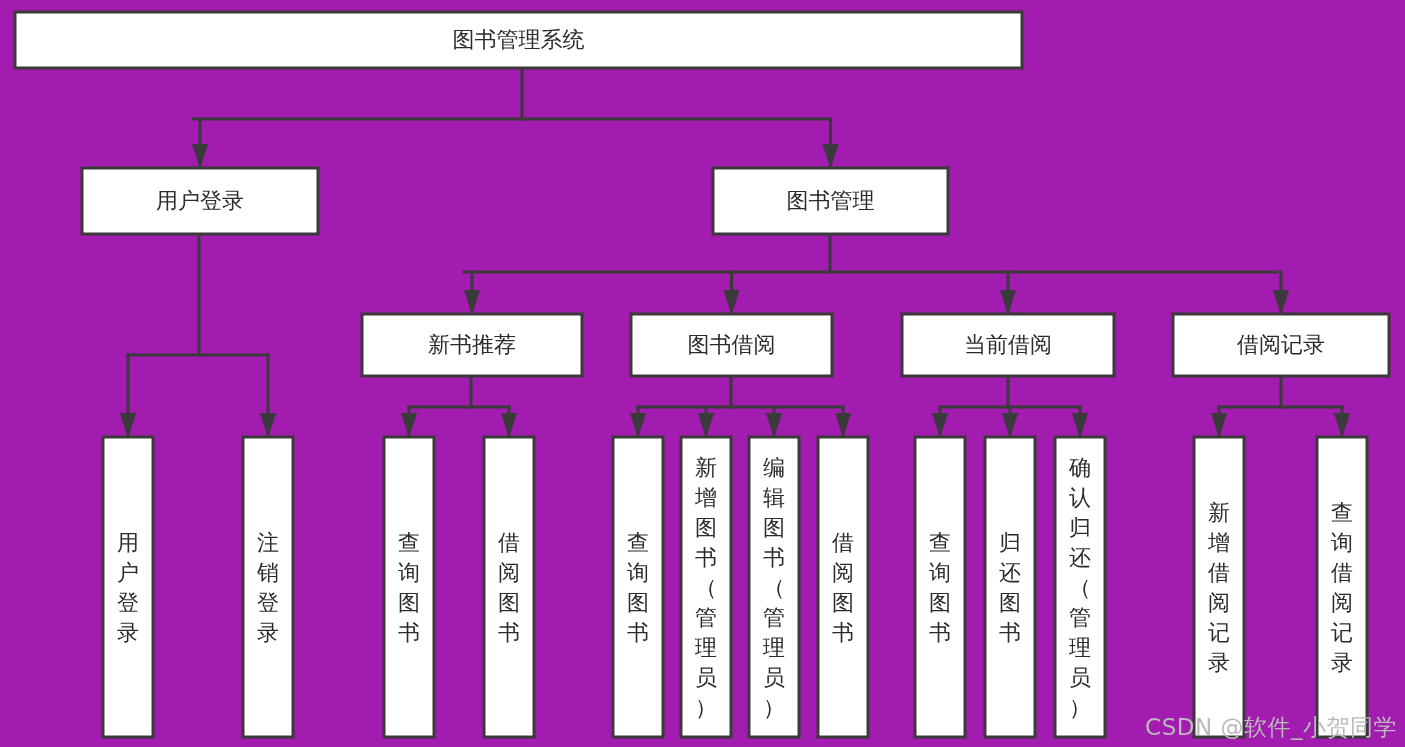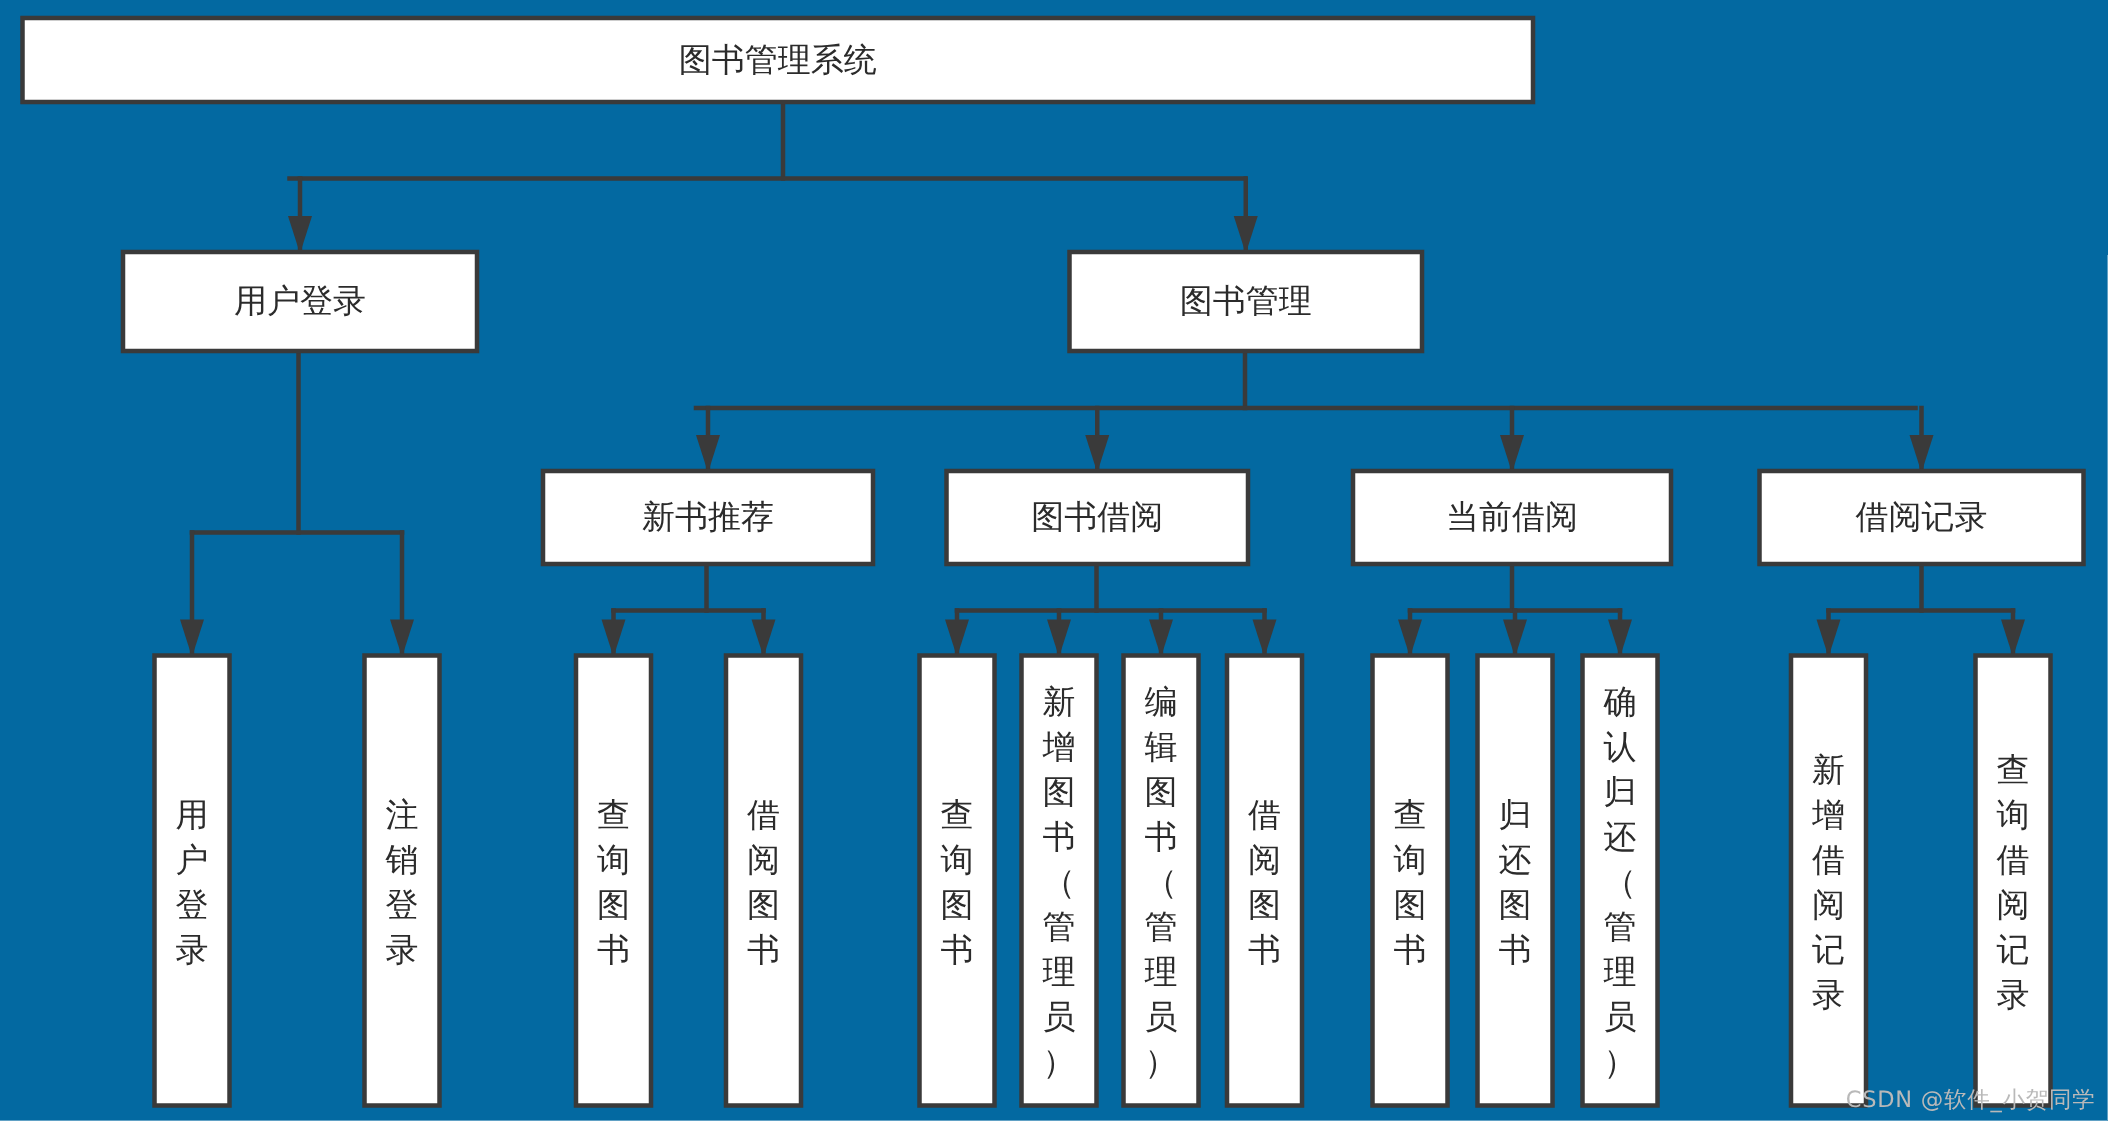--- a/index.html
+++ b/index.html
@@ -11,21 +11,21 @@
   body {
     width: 1405px;
     height: 747px;
     overflow: hidden;
     font-family: "DejaVu Sans", "Liberation Sans", sans-serif;
   }
   #diagram-root {
     position: relative;
     width: 1405px;
     height: 747px;
-    background: #0369a1;
+    background: #a21caf;
   }
   svg#tree-svg {
     position: absolute;
     left: 0;
     top: 0;
     width: 1405px;
     height: 747px;
     display: block;
   }
   .node-box {
@@ -53,21 +53,21 @@
     font-family: "DejaVu Sans", "Liberation Sans", sans-serif;
     font-size: 22px;
     fill: #2b2b2b;
     text-anchor: middle;
   }
   .watermark {
     position: absolute;
     right: 8px;
     bottom: 4px;
     font-family: "DejaVu Sans", "Liberation Sans", sans-serif;
-    font-size: 15px;
+    font-size: 23px;
     color: #b9b9b9;
     letter-spacing: 0.5px;
     white-space: nowrap;
     user-select: none;
   }
 </style>
 </head>
 <body>
 
 <div id="diagram-root">

